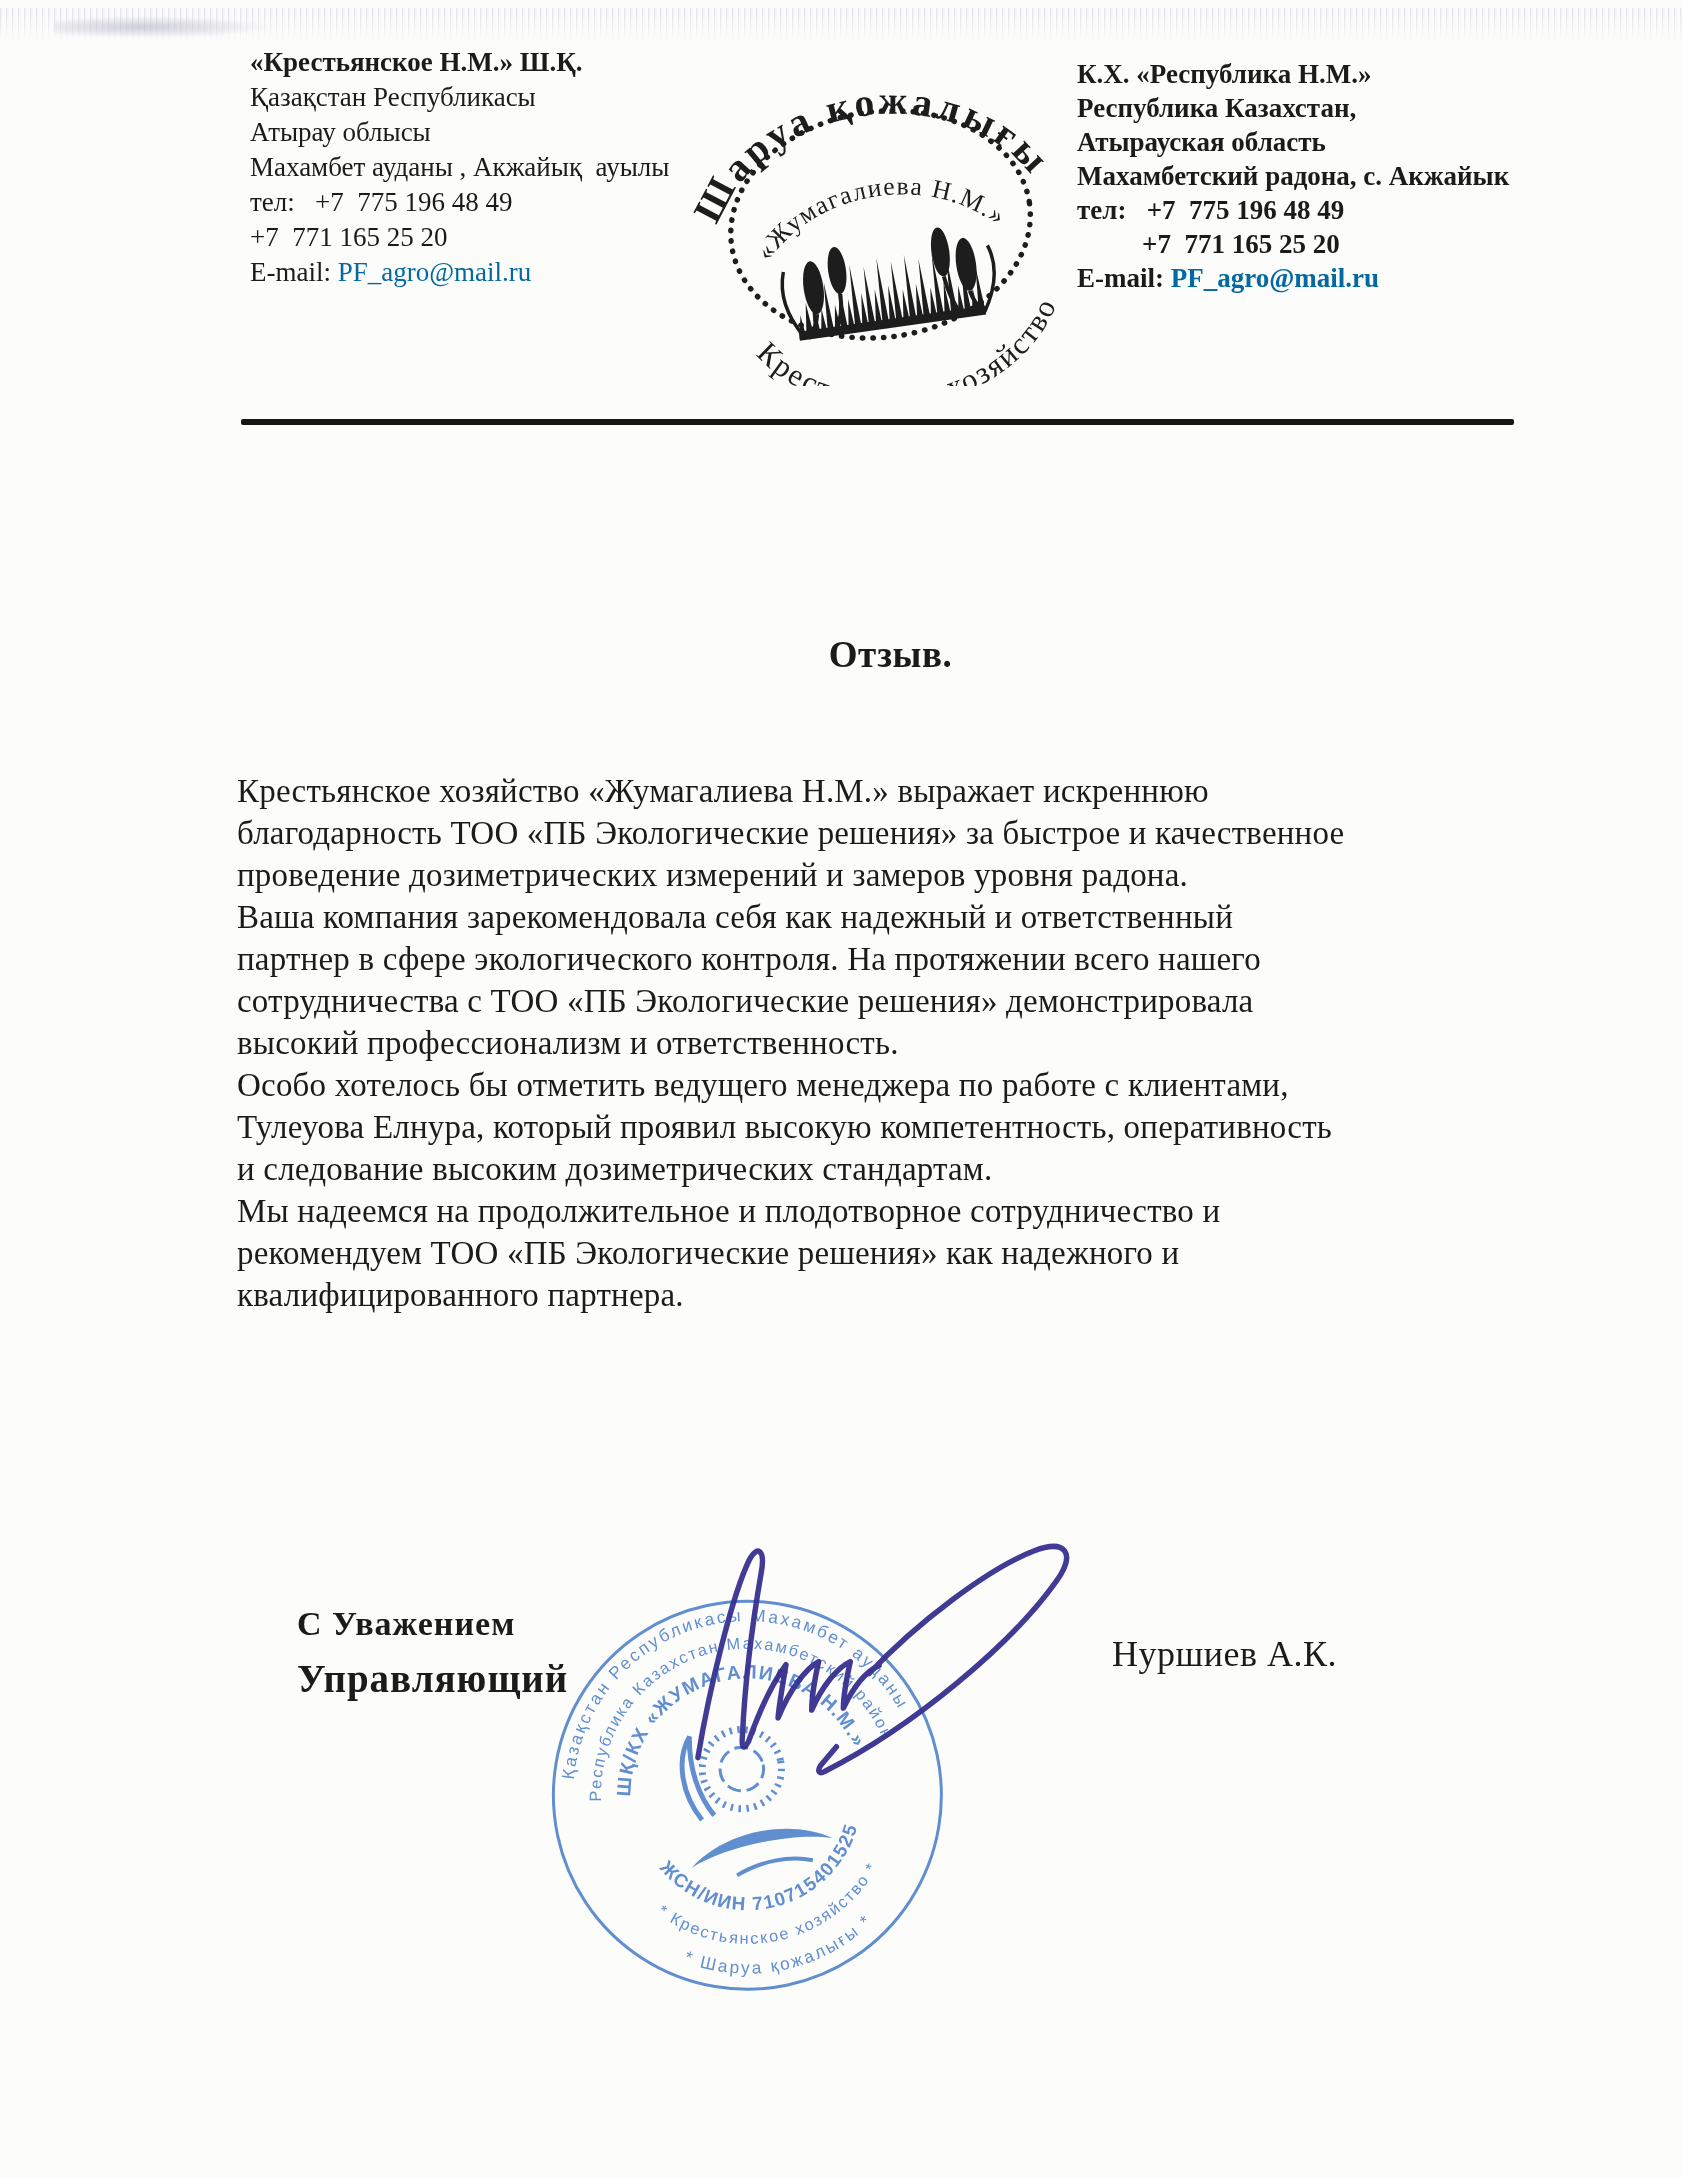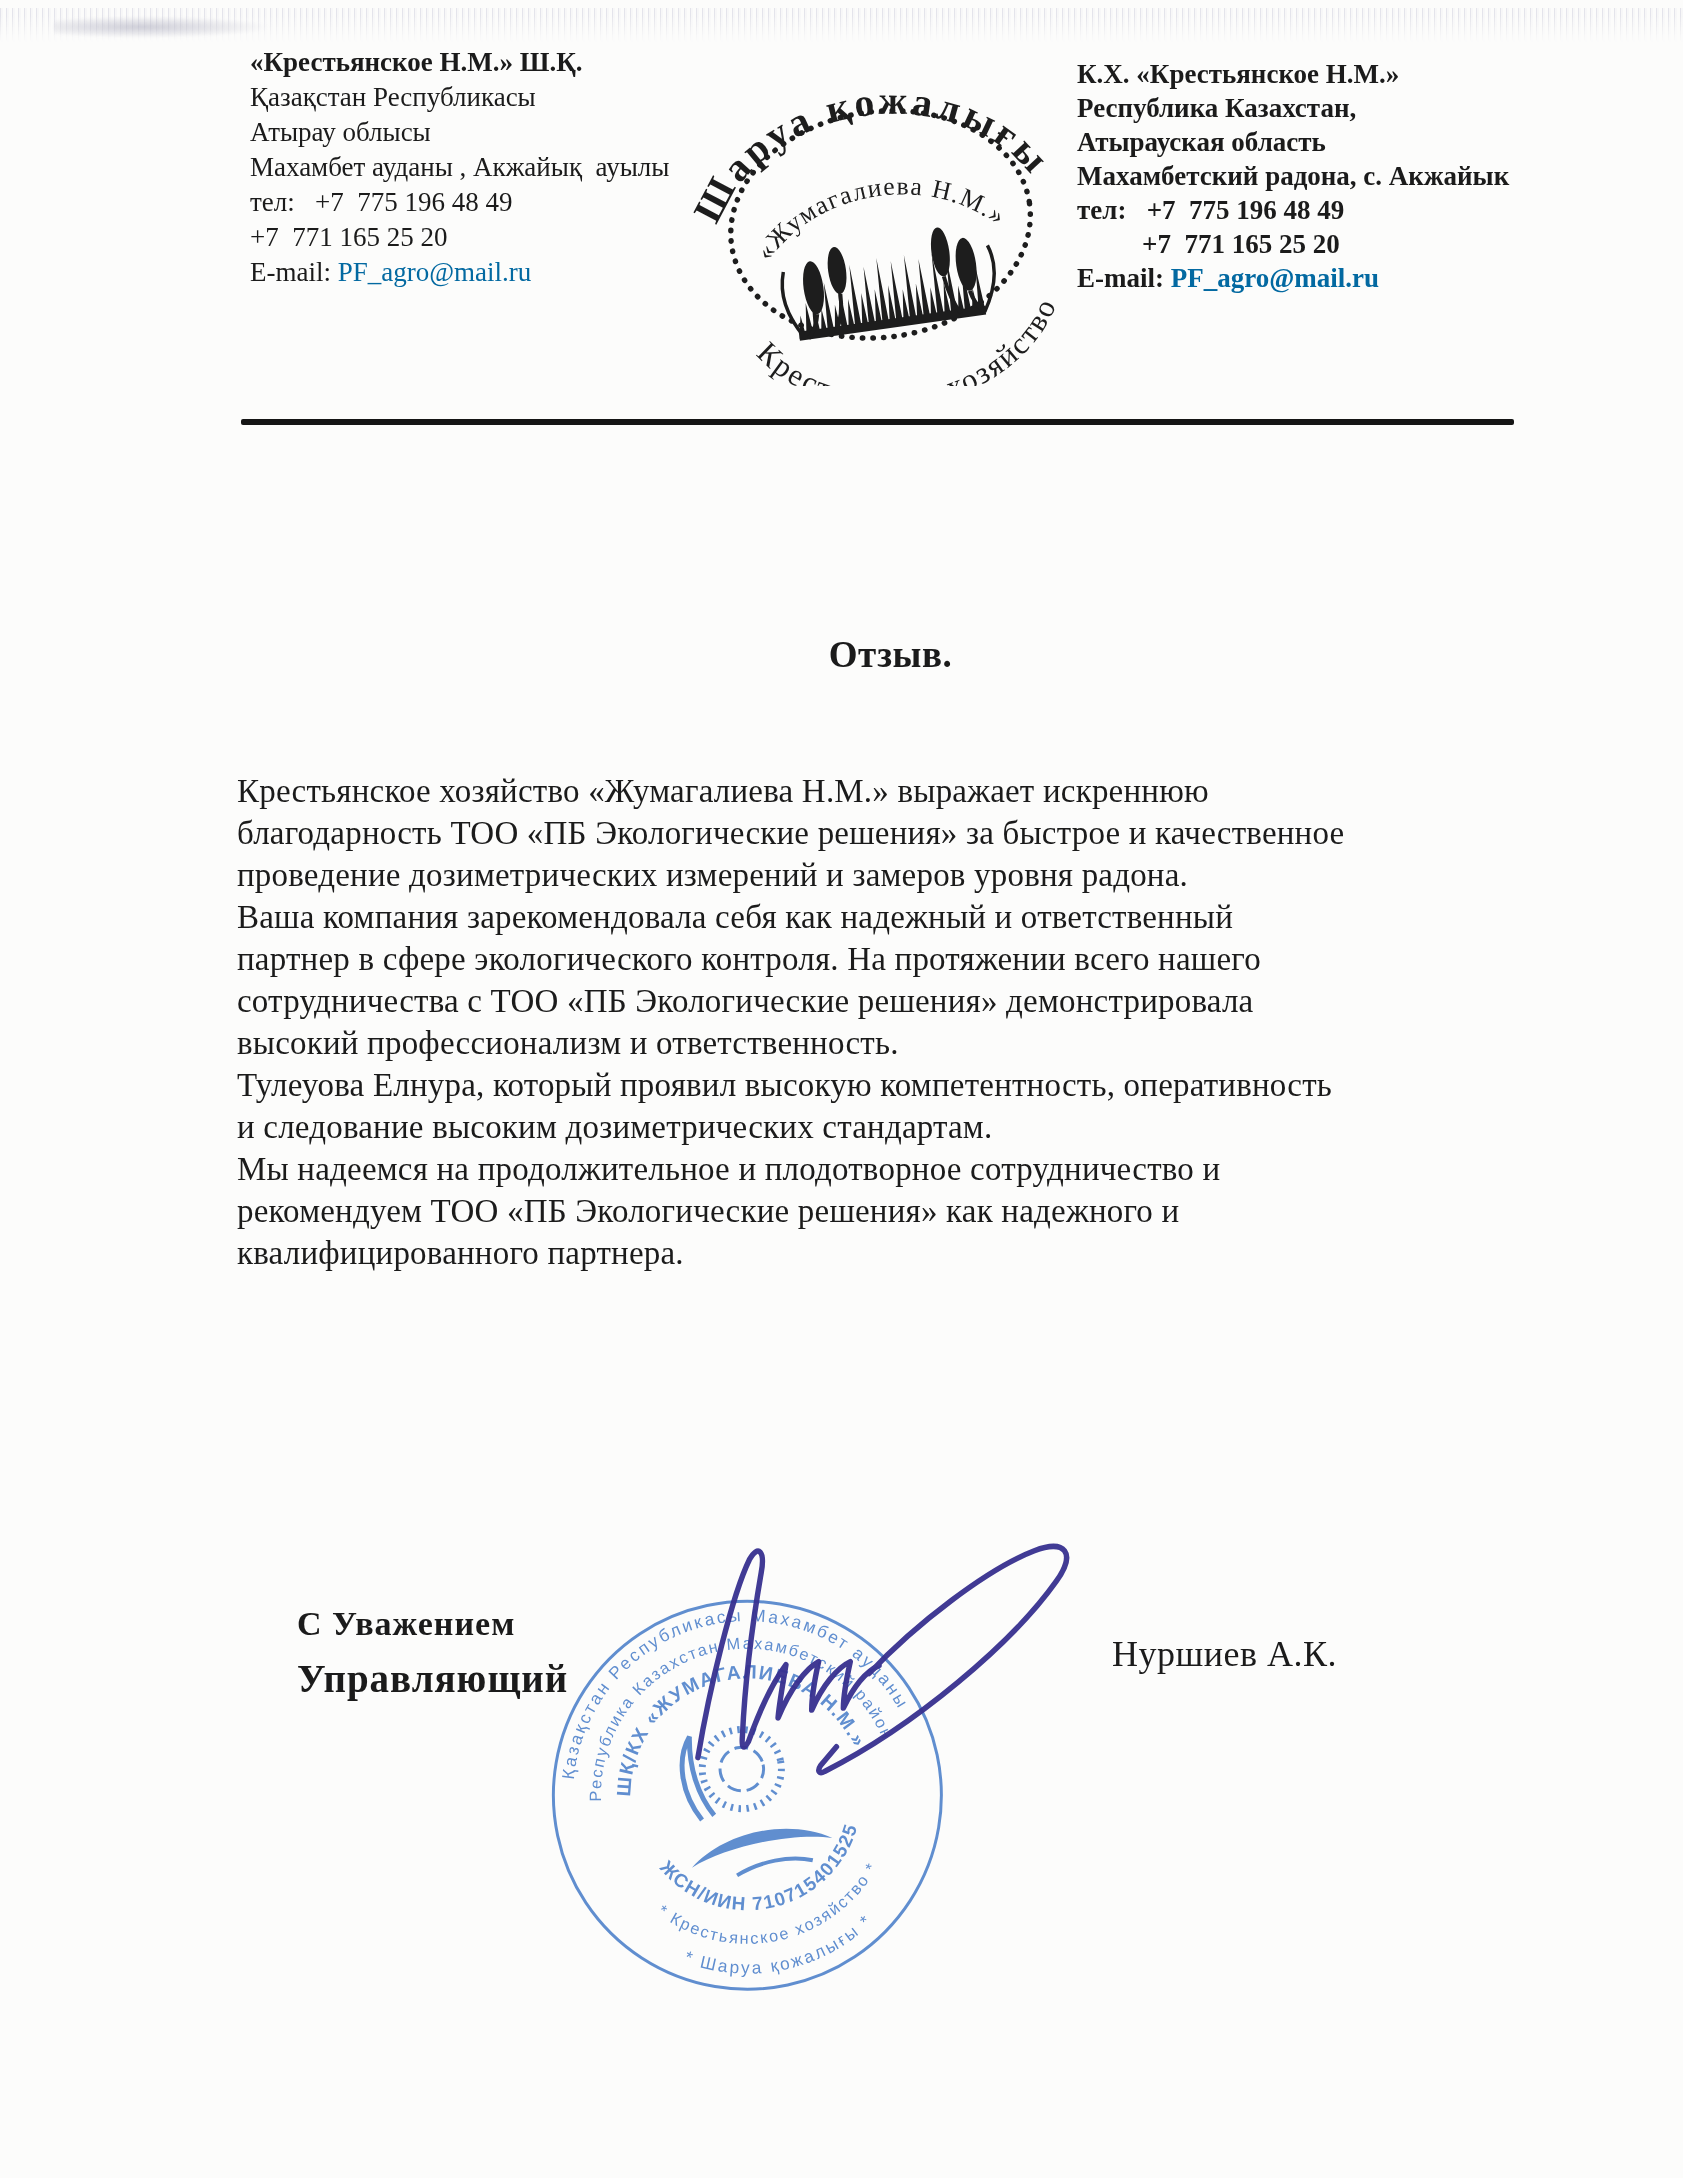--- a/index.html
+++ b/index.html
@@ -62,21 +62,21 @@
     <div class="hdr-line bold">«Крестьянское Н.М.» Ш.Қ.</div>
     <div class="hdr-line">Қазақстан Республикасы</div>
     <div class="hdr-line">Атырау облысы</div>
     <div class="hdr-line">Махамбет ауданы , Акжайық  ауылы</div>
     <div class="hdr-line">тел:   +7  775 196 48 49</div>
     <div class="hdr-line">+7  771 165 25 20</div>
     <div class="hdr-line email"><span>E-mail: </span><span class="lnk">PF_agro@mail.ru</span></div>
   </div>
 
   <div class="hdr-right">
-    <div class="hdr-line">К.Х. «Крестьянское Н.М.»</div>
+    <div class="hdr-line">К.Х. «Республика Н.М.»</div>
     <div class="hdr-line">Республика Казахстан,</div>
     <div class="hdr-line">Атырауская область</div>
     <div class="hdr-line">Махамбетский радона, с. Акжайык</div>
     <div class="hdr-line">тел:   +7  775 196 48 49</div>
     <div class="hdr-line indent-phone">+7  771 165 25 20</div>
     <div class="hdr-line email"><span>E-mail: </span><span class="lnk">PF_agro@mail.ru</span></div>
   </div>
 
   <svg class="logo-svg" width="381" height="332" viewBox="0 0 385 335">
     <defs>
@@ -118,20 +118,21 @@
   <div class="title">Отзыв.</div>
 
   <div class="body">
     <div>Крестьянское хозяйство «Жумагалиева Н.М.» выражает искреннюю</div>
     <div>благодарность ТОО «ПБ Экологические решения» за быстрое и качественное</div>
     <div>проведение дозиметрических измерений и замеров уровня радона.</div>
     <div>Ваша компания зарекомендовала себя как надежный и ответственный</div>
     <div>партнер в сфере экологического контроля. На протяжении всего нашего</div>
     <div>сотрудничества с ТОО «ПБ Экологические решения» демонстрировала</div>
     <div>высокий профессионализм и ответственность.</div>
+    <div>Особо хотелось бы отметить ведущего менеджера по работе с клиентами,</div>
     <div>Тулеуова Елнура, который проявил высокую компетентность, оперативность</div>
     <div>и следование высоким дозиметрических стандартам.</div>
     <div>Мы надеемся на продолжительное и плодотворное сотрудничество и</div>
     <div>рекомендуем ТОО «ПБ Экологические решения» как надежного и</div>
     <div>квалифицированного партнера.</div>
   </div>
 
   <div class="salutation">С Уважением</div>
   <div class="position">Управляющий</div>
   <div class="signer">Нуршиев А.К.</div>

